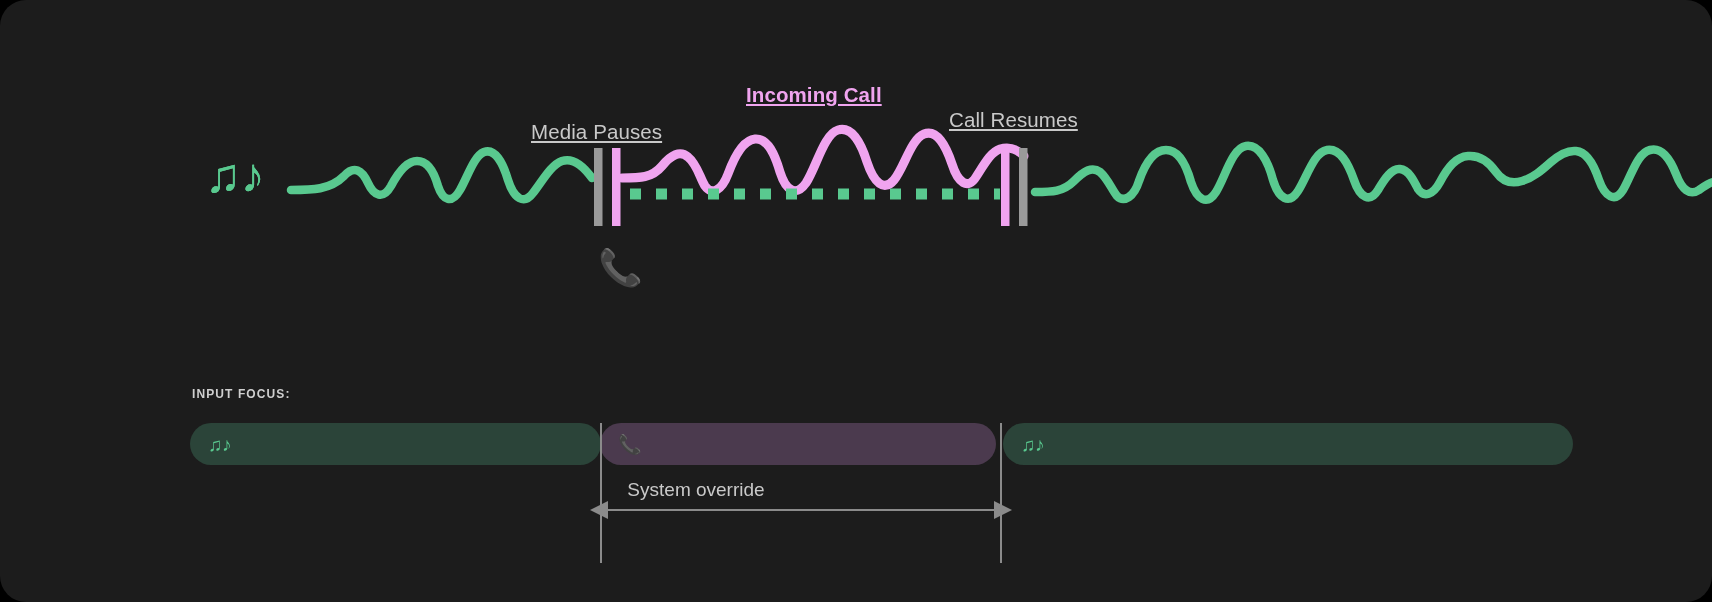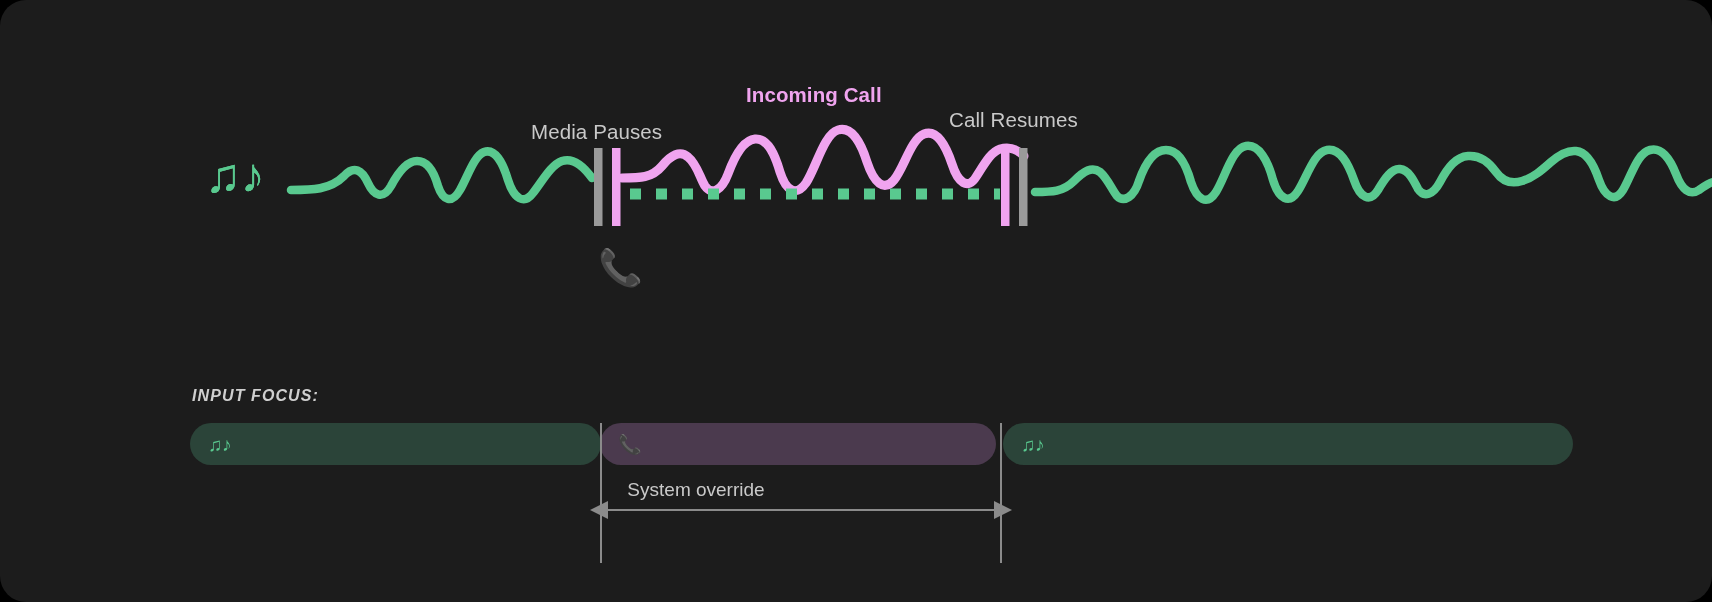--- a/index.html
+++ b/index.html
@@ -11,21 +11,21 @@
   .card{
     position:absolute;left:0;top:0;width:1712px;height:602px;
     background:#1c1c1c;border-radius:26px;overflow:hidden;
   }
 
   
   .timeline{position:absolute;left:0;top:0;width:1712px;height:330px;}
 
   .label{
     position:absolute;white-space:nowrap;
-    font-size:20.5px;color:#c9c9c9;letter-spacing:.1px;
+    font-size:20.5px;color:#c9c9c9;letter-spacing:.1px;text-decoration:underline;
   }
   .label.pauses{left:531px;top:120px;}
   .label.resumes{left:949px;top:108px;}
   .label.call{
     left:746px;top:83px;color:#f0a4ef;font-weight:700;font-size:20.5px;
   }
 
   .notes-glyph{
     position:absolute;left:205px;top:152px;
     font-size:48px;line-height:1;color:#59c98f;
@@ -35,21 +35,21 @@
     position:absolute;left:598px;top:250px;
     font-size:36px;line-height:1;color:#f0a4ef;
   }
 
   .wave-svg{position:absolute;left:0;top:0;width:1712px;height:330px;}
 
   
   .focus-section{position:absolute;left:0;top:330px;width:1712px;height:272px;}
   .focus-title{
     position:absolute;left:192px;top:57px;
-    font-size:16px;font-weight:700;letter-spacing:1.1px;color:#cfcfcf;font-style:italic;
+    font-size:12px;font-weight:700;letter-spacing:1.1px;color:#cfcfcf;
   }
   .bars{position:absolute;left:0;top:93px;width:1712px;height:42px;}
   .bar{
     position:absolute;height:42px;border-radius:21px;
     display:flex;align-items:center;
   }
   .bar .bar-icon{
     margin-left:18px;font-size:19px;line-height:1;
   }
   .bar.media{background:#2b4439;}

